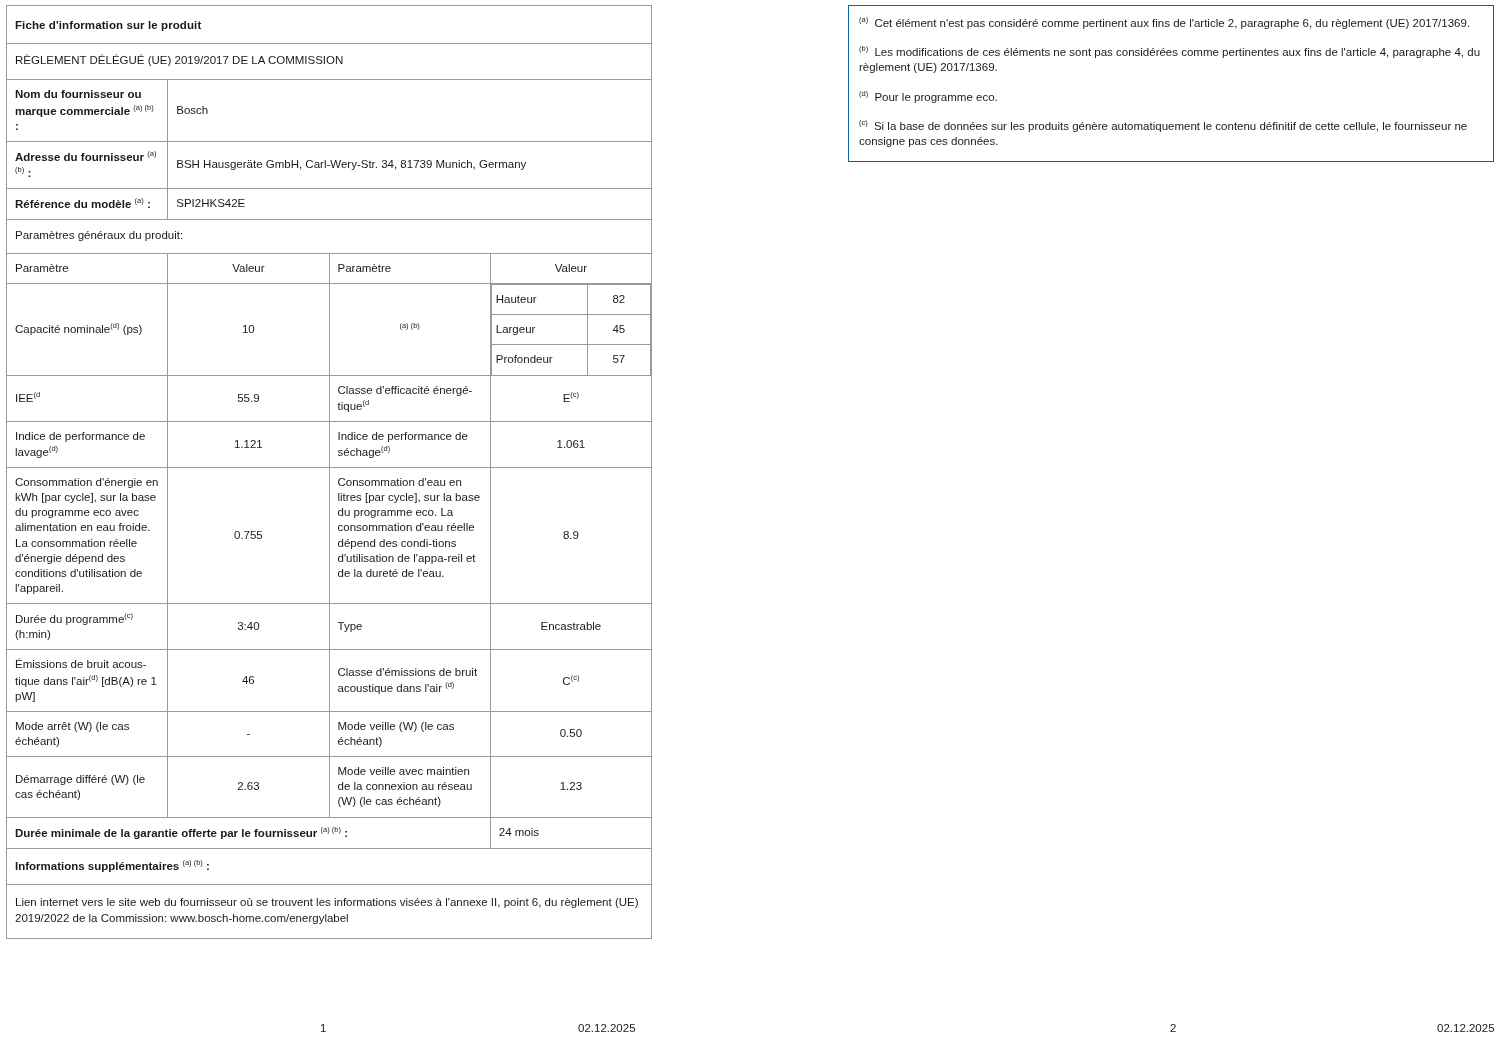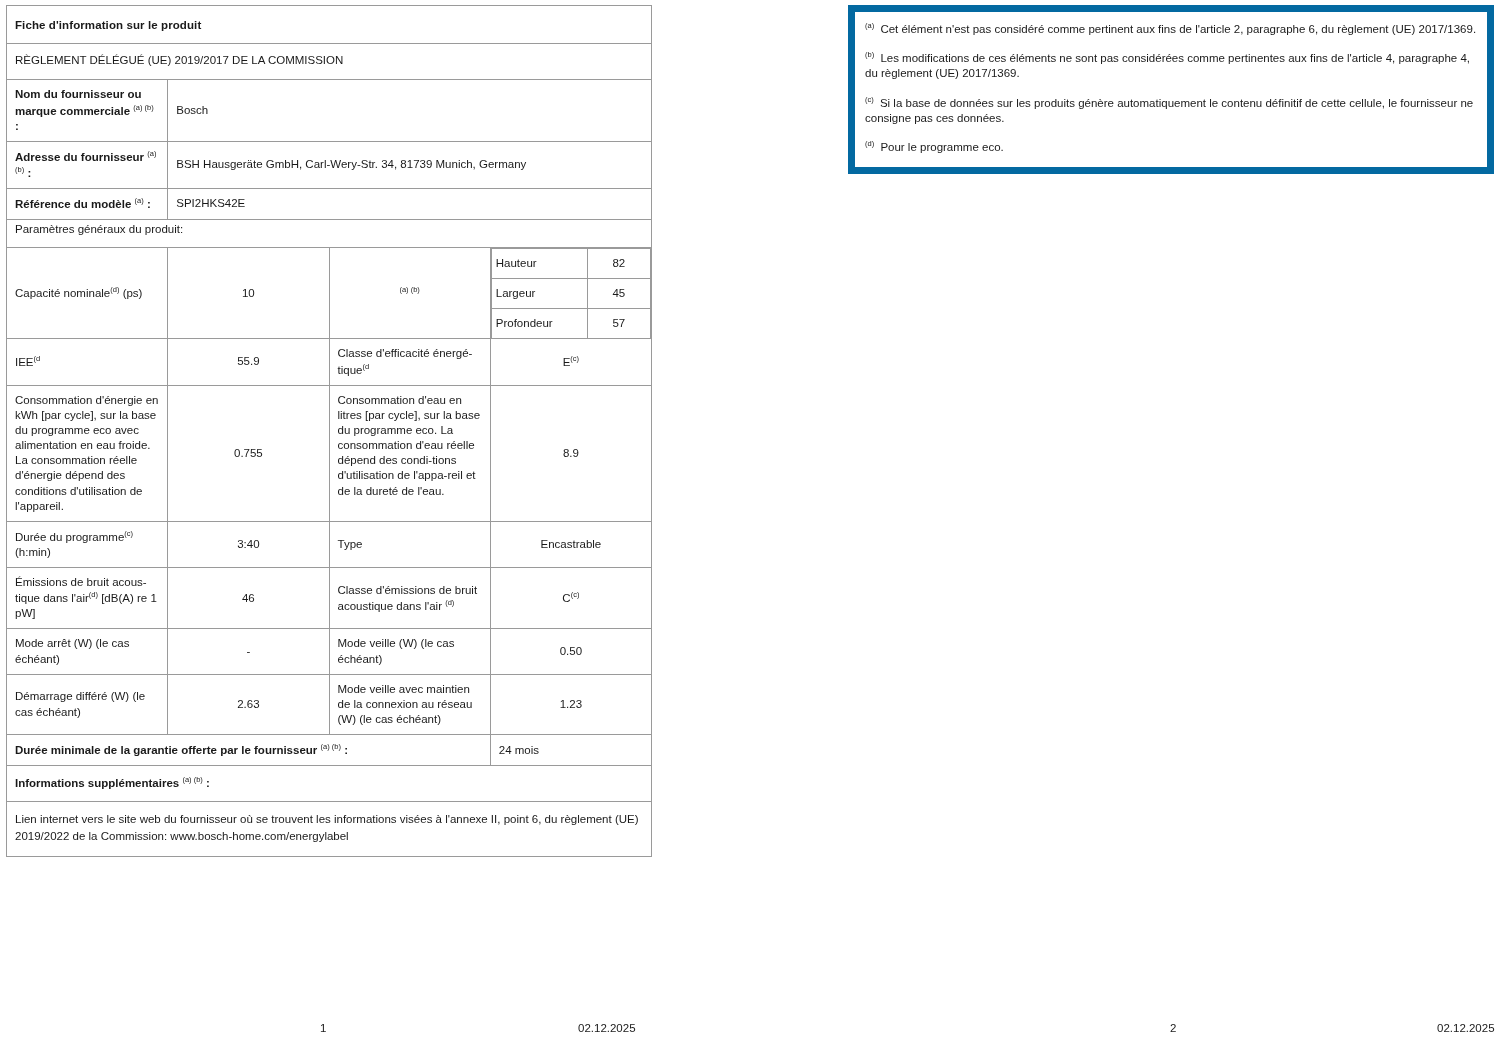--- a/index.html
+++ b/index.html
@@ -90,21 +90,21 @@
     vertical-align: top;
   }
   .param-head td { font-size: 11.5px; }
 
   
   .notes-box {
     position: absolute;
     left: 848px;
     top: 5px;
     width: 646px;
-    border: 7px solid #0369a1;
+    border: 1px solid #0369a1;
     box-sizing: border-box;
     padding: 9px 10px 10px 10px;
   }
   .note {
     font-size: 11.5px;
     line-height: 1.33;
     margin: 0 0 13px 0;
     color: #1a1a1a;
   }
   .note:last-child { margin-bottom: 2px; }
@@ -160,23 +160,29 @@
       <tr>
         <td>
           <span class="lbl">Référence du modèle</span>
           <span class="sup">(a)</span>
           <span class="lbl">:</span>
         </td>
         <td colspan="3">SPI2HKS42E</td>
       </tr>
 
       <tr>
-        <td colspan="4" style="padding:2px 8px 10px 8px">Paramètres généraux du produit:</td>
-      </tr>
-
+        <td colspan="4" style="padding:8px 8px 10px 8px">Paramètres généraux du produit:</td>
+      </tr>
+
+      <tr class="param-head">
+        <td style="width:170px">Paramètre</td>
+        <td style="width:136px" class="center">Valeur</td>
+        <td style="width:170px">Paramètre</td>
+        <td class="center">Valeur</td>
+      </tr>
 
       <tr>
         <td>
           <span>Capacité nominale</span><span class="sup">(d)</span>
           <span>(ps)</span>
         </td>
         <td class="center">10</td>
         <td class="center">
           <span class="sup">(a) (b)</span>
         </td>
@@ -206,20 +212,30 @@
         </td>
         <td class="center">55.9</td>
         <td>
           <span>Classe d'efficacité énergé-tique</span><span class="sup">(d</span>
         </td>
         <td class="center">
           <span>E</span><span class="sup">(c)</span>
         </td>
       </tr>
 
+      <tr>
+        <td>
+          <span>Indice de performance de lavage</span><span class="sup">(d)</span>
+        </td>
+        <td class="center">1.121</td>
+        <td>
+          <span>Indice de performance de séchage</span><span class="sup">(d)</span>
+        </td>
+        <td class="center">1.061</td>
+      </tr>
 
       <tr>
         <td style="vertical-align:top">Consommation d'énergie en kWh [par cycle], sur la base du programme eco avec alimentation en eau froide. La consommation réelle d'énergie dépend des conditions d'utilisation de l'appareil.</td>
         <td class="center">0.755</td>
         <td style="vertical-align:top">Consommation d'eau en litres [par cycle], sur la base du programme eco. La consommation d'eau réelle dépend des condi-tions d'utilisation de l'appa-reil et de la dureté de l'eau.</td>
         <td class="center">8.9</td>
       </tr>
 
       <tr>
         <td>
@@ -288,26 +304,26 @@
   <div class="notes-box">
     <p class="note">
       <span class="sup">(a)</span>
       <span>Cet élément n'est pas considéré comme pertinent aux fins de l'article 2, paragraphe 6, du règlement (UE) 2017/1369.</span>
     </p>
     <p class="note">
       <span class="sup">(b)</span>
       <span>Les modifications de ces éléments ne sont pas considérées comme pertinentes aux fins de l'article 4, paragraphe 4, du règlement (UE) 2017/1369.</span>
     </p>
     <p class="note">
+      <span class="sup">(d)</span>
+      <span>Pour le programme eco.</span>
+    </p>
+    <p class="note">
       <span class="sup">(c)</span>
       <span>Si la base de données sur les produits génère automatiquement le contenu définitif de cette cellule, le fournisseur ne consigne pas ces données.</span>
-    </p>
-    <p class="note">
-      <span class="sup">(d)</span>
-      <span>Pour le programme eco.</span>
     </p>
   </div>
 
   <div class="footer pg1-num">1</div>
   <div class="footer pg1-date">02.12.2025</div>
   <div class="footer pg2-num">2</div>
   <div class="footer pg2-date">02.12.2025</div>
 
 </div>
 

